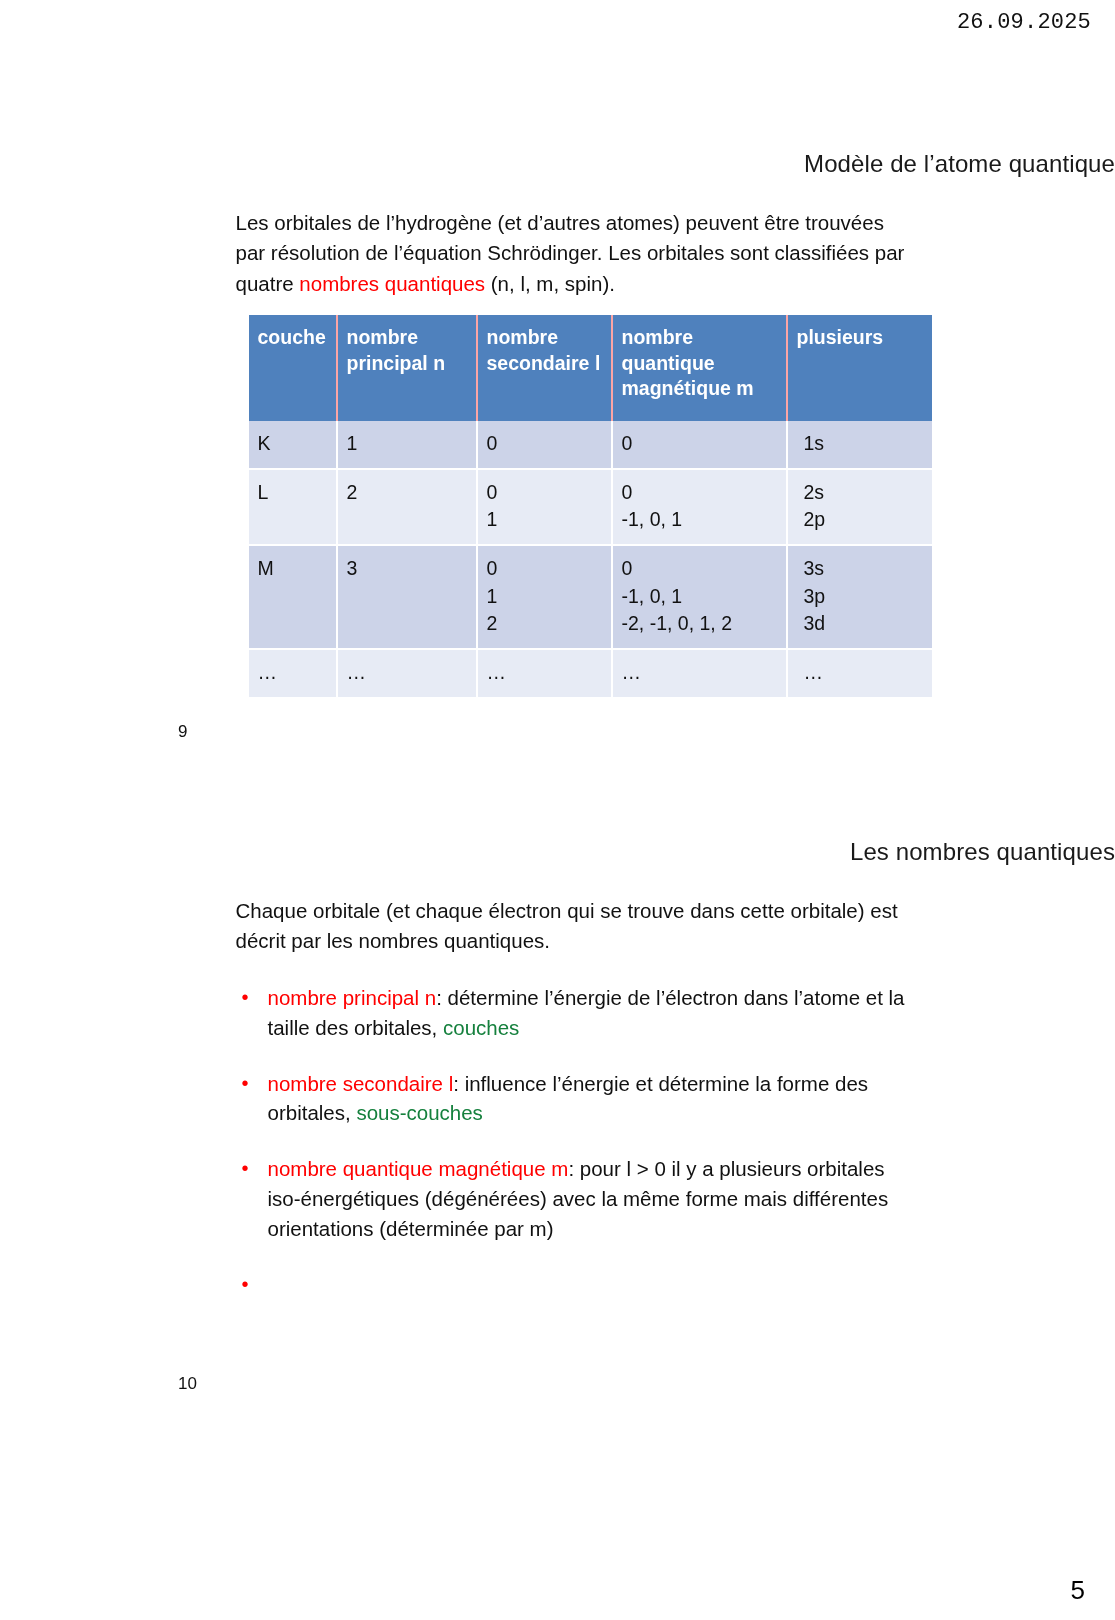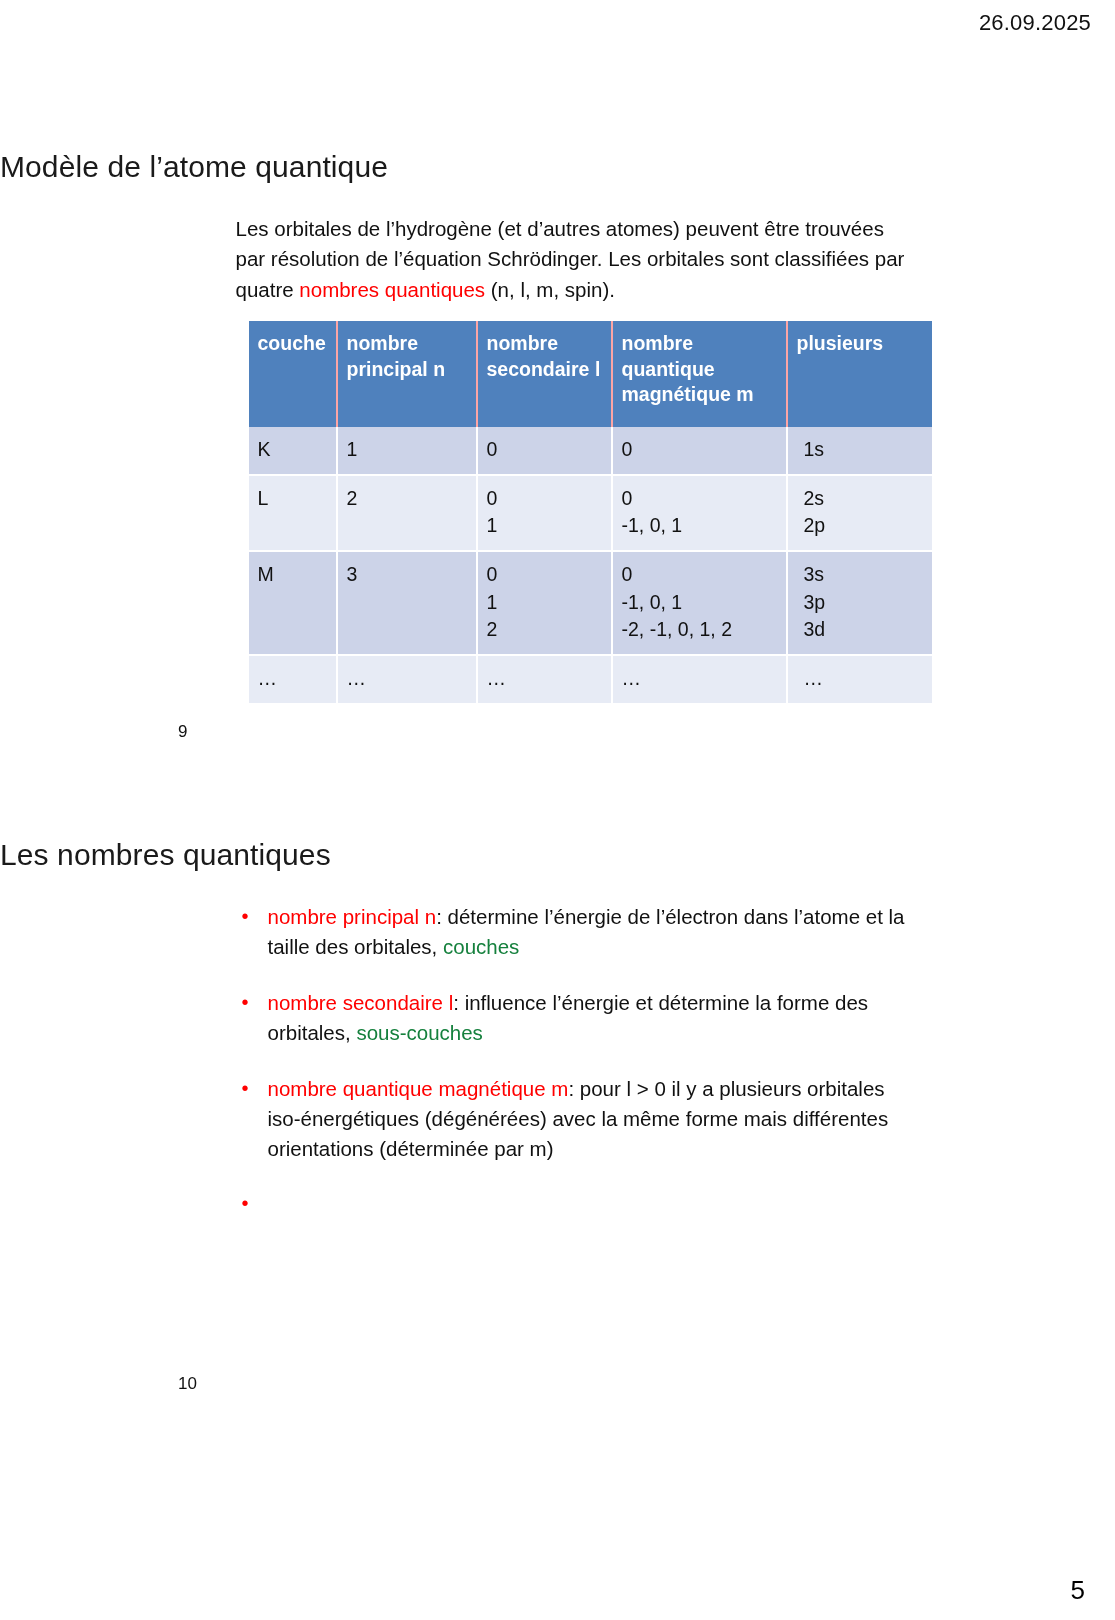--- a/index.html
+++ b/index.html
@@ -17,41 +17,42 @@
   }
 
   
   .page-date {
     position: absolute;
     top: 10px;
     right: 24px;
     font-size: 22px;
     letter-spacing: 0.2px;
     color: #111111;
+    font-family: Liberation Mono, monospace;
   }
   .page-number {
     position: absolute;
     bottom: 14px;
     right: 30px;
     font-size: 26px;
     color: #000000;
   }
 
   
   .slide {
     position: absolute;
     left: 0;
     width: 1115px;
   }
   #slide-1 { top: 150px; }
   #slide-2 { top: 838px; }
 
   .slide-title {
-    text-align: left;
-    font-size: 30px;
+    text-align: right;
+    font-size: 24px;
     font-weight: 400;
     color: #1a1a1a;
     margin: 0 0 30px 0;
     letter-spacing: 0.1px;
   }
 
   .slide-body {
     margin: 8px auto;
     width: 700px;
     padding-left: 28px;
@@ -268,20 +269,24 @@
 </section>
 
 <div class="slide-number" id="slide-num-9">9</div>
 
 <section class="slide" id="slide-2">
 
   <h1 class="slide-title">Les nombres quantiques</h1>
 
   <div class="slide-body">
 
+    <p class="para">
+      <span>Chaque orbitale (et chaque électron qui se trouve dans cette</span>
+      <span>orbitale) est décrit par les nombres quantiques.</span>
+    </p>
 
     <ul class="bullets">
 
       <li>
         <span class="dot">•</span><span class="red">nombre principal n</span><span>: détermine l’énergie de l’électron dans l’atome et la taille des orbitales, </span><span class="red-ital">couches</span>
       </li>
 
       <li>
         <span class="dot">•</span><span class="red">nombre secondaire l</span><span>: influence l’énergie et détermine la forme des orbitales, </span><span class="red-ital">sous-couches</span>
       </li>

